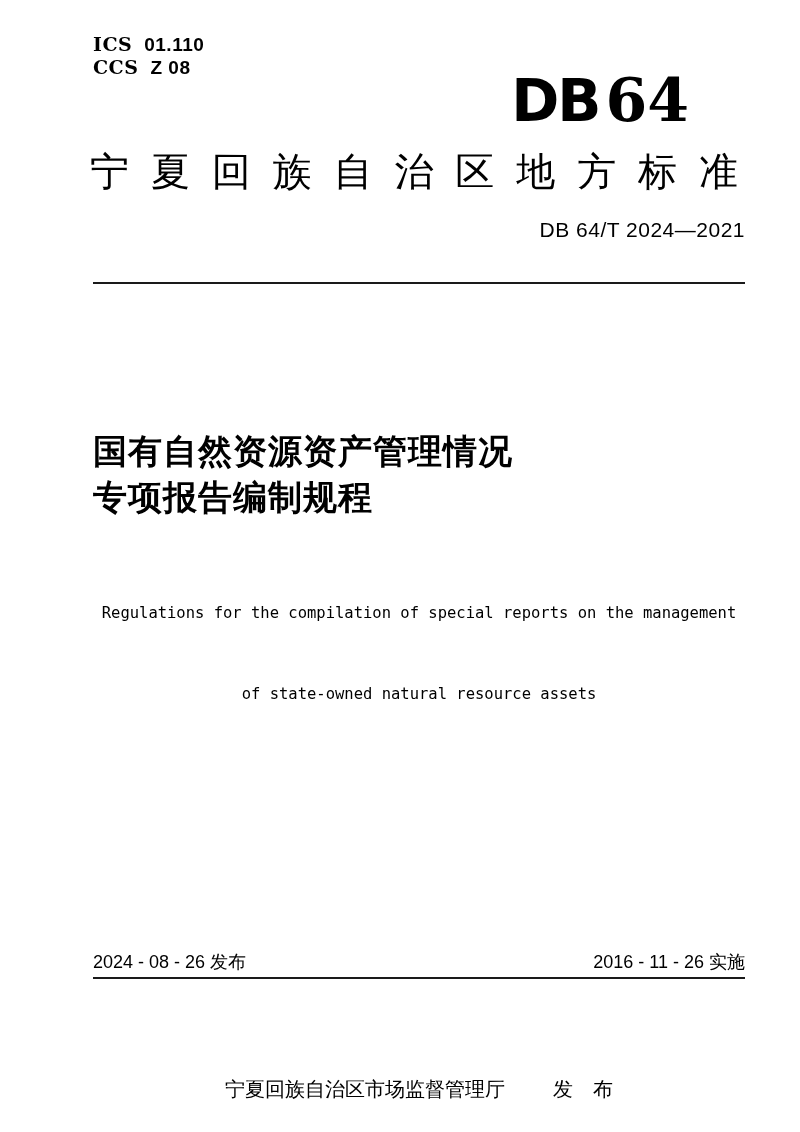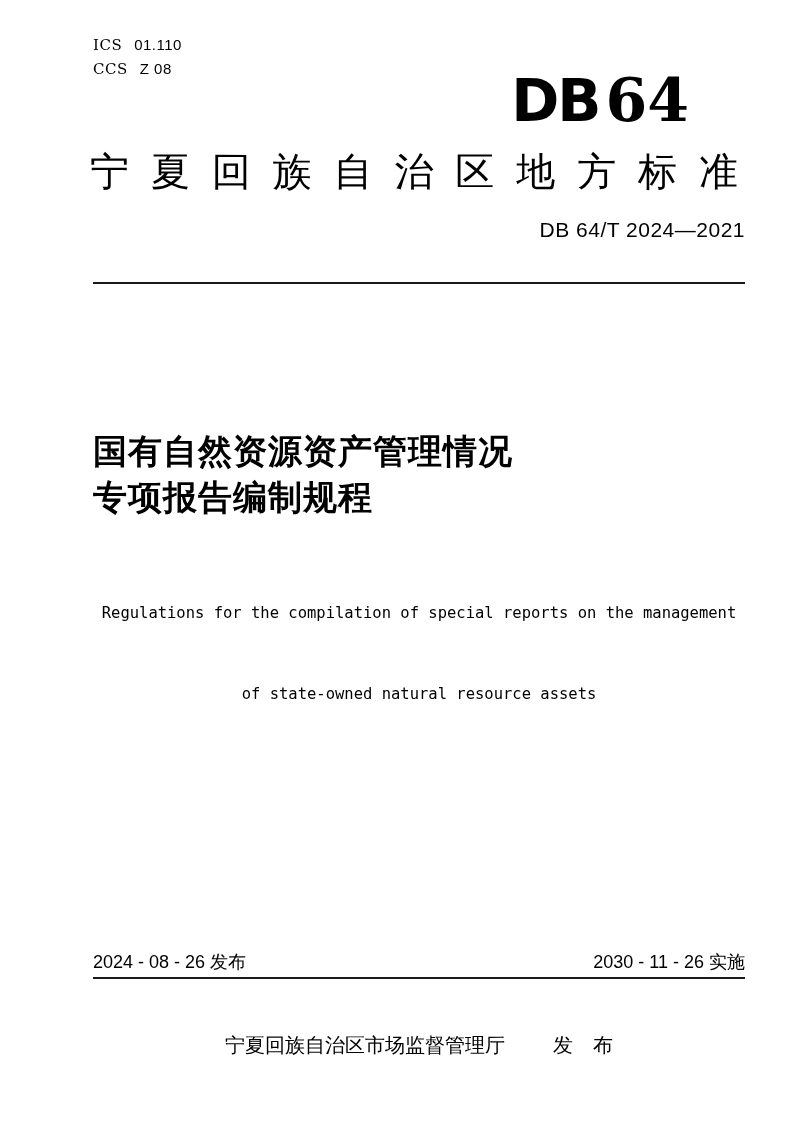--- a/index.html
+++ b/index.html
@@ -15,23 +15,24 @@
     height: 1132px;
     background: #ffffff;
     overflow: hidden;
   }
 
   
   .ics-block {
     position: absolute;
     left: 93px;
     top: 33px;
-    font-size: 15px;
+    font-size: 19px;
     line-height: 23px;
     letter-spacing: 0.5px;
+    font-weight: bold;
   }
   .code-line .code-label {
     font-family: "DejaVu Serif", "Liberation Serif", serif;
     margin-right: 12px;
   }
   .code-line .code-value {
     font-family: "Liberation Sans", sans-serif;
   }
 
   
@@ -130,21 +131,21 @@
     justify-content: space-between;
     font-size: 18px;
     line-height: 24px;
     white-space: pre;
   }
 
   
   .publisher-row {
     position: absolute;
     left: 93px;
-    top: 1032px;
+    top: 1076px;
     width: 652px;
     display: flex;
     justify-content: center;
     gap: 48px;
     font-size: 20px;
     line-height: 27px;
     white-space: pre;
   }
 </style>
 </head>
@@ -188,21 +189,21 @@
     <div>专项报告编制规程</div>
   </div>
 
   <div class="english-title">
     <div>Regulations for the compilation of special reports on the management</div>
     <div>of state-owned natural resource assets</div>
   </div>
 
   <div class="dates-row">
     <span>2024 - 08 - 26 发布</span>
-    <span>2030 - 11 - 26 实施</span>
+    <span>2016 - 11 - 26 实施</span>
   </div>
 
   <div class="rule rule-bottom"></div>
 
   <div class="publisher-row">
     <span>宁夏回族自治区市场监督管理厅</span>
     <span>发　布</span>
   </div>
 
 </div>

